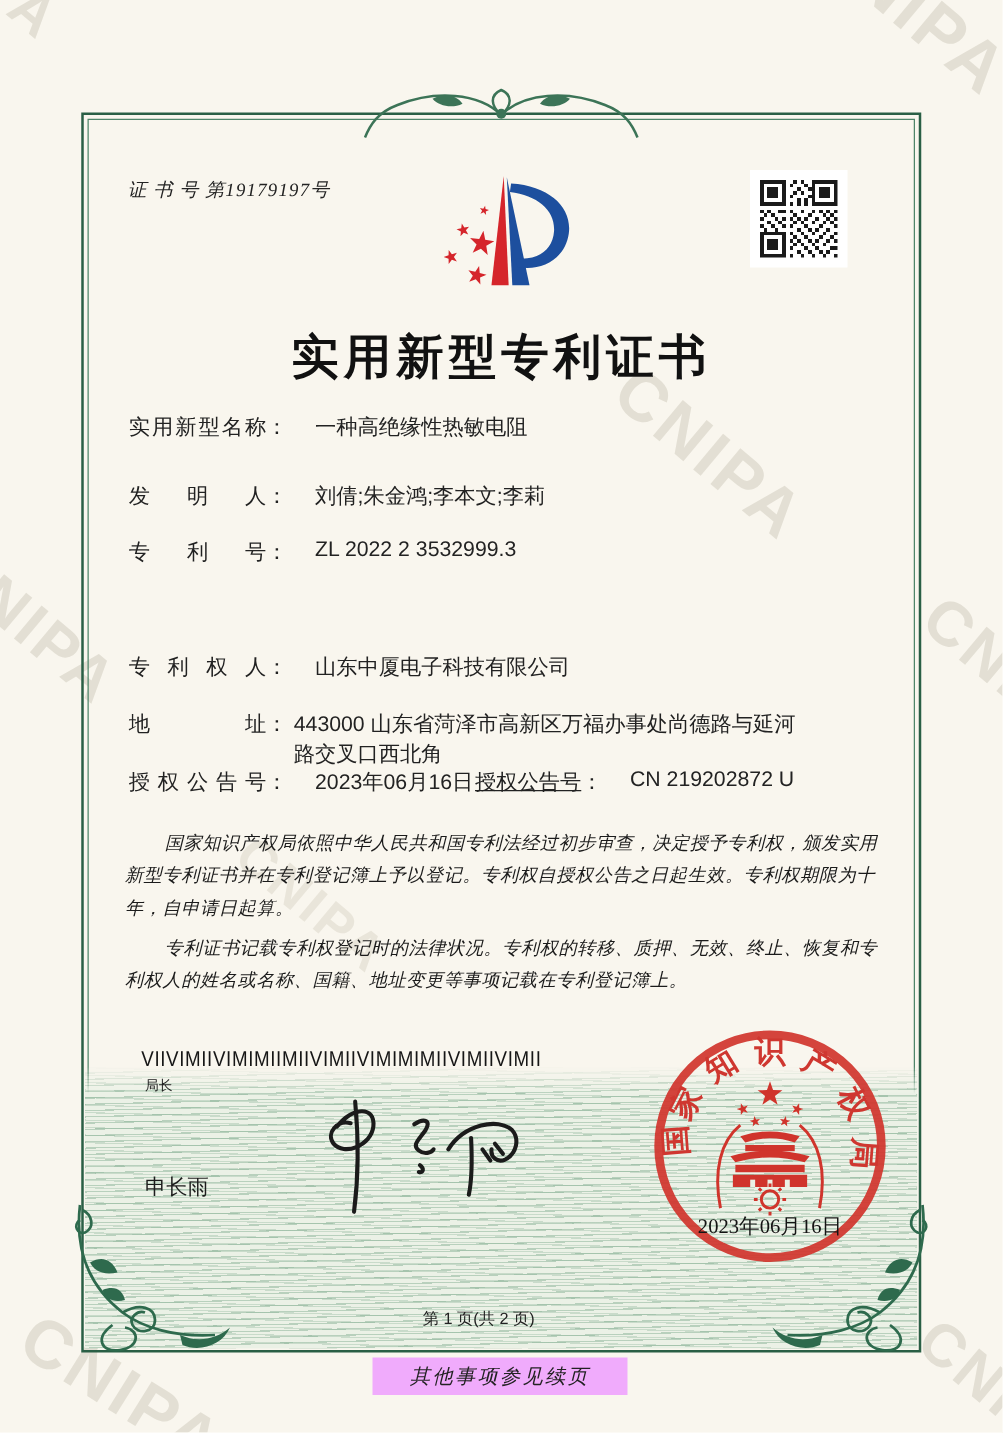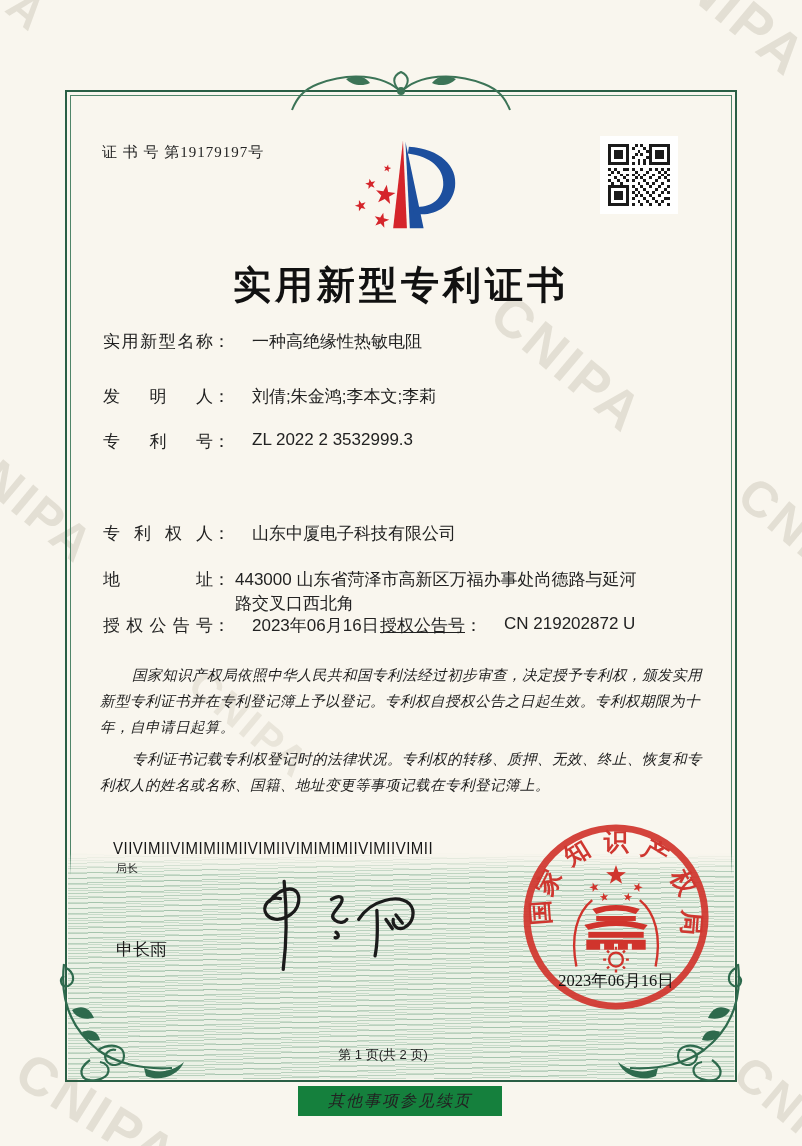--- a/index.html
+++ b/index.html
@@ -26,21 +26,21 @@
     position:absolute;left:1px;right:1px;bottom:1px;height:226px;
     background-color:#ebf1e6;
     background-image:
       repeating-linear-gradient(178.5deg, rgba(122,168,138,.45) 0 1px, rgba(122,168,138,0) 1px 5px),
       repeating-linear-gradient(181.5deg, rgba(122,168,138,.30) 0 1px, rgba(122,168,138,0) 1px 6px);
     -webkit-mask-image:linear-gradient(to bottom,transparent 0,#000 22px);
             mask-image:linear-gradient(to bottom,transparent 0,#000 22px);
   }
   
   .cert-no{position:absolute;left:102px;top:143px;font-size:15px;letter-spacing:1px;
-    font-family:"Liberation Serif",serif;color:#232323;z-index:3;}
+    font-family:"Liberation Serif",serif;color:#232323;z-index:3;font-style:italic;}
   .logo{position:absolute;left:338px;top:133px;z-index:3;}
   .qr-wrap{position:absolute;left:600px;top:136px;width:78px;height:78px;background:#fff;z-index:3;
     display:flex;align-items:center;justify-content:center;}
   .title{
     position:absolute;left:0;right:0;top:260px;text-align:center;z-index:3;
     font-family:"DejaVu Serif","Liberation Serif",serif;font-weight:700;
     font-size:38px;letter-spacing:4px;color:#111;
   }
   
   .frow{position:absolute;left:103px;font-size:17px;color:#222;z-index:3;white-space:nowrap;}
@@ -66,21 +66,21 @@
   .sig{position:absolute;left:238px;top:874px;z-index:3;}
   .seal{position:absolute;left:517px;top:818px;z-index:4;}
   .seal-date{position:absolute;left:540px;top:970px;width:152px;text-align:center;
     font-size:16.5px;color:#141414;z-index:5;font-family:"Liberation Serif",serif;}
   .seal-char{font-size:25px;font-weight:bold;font-family:"DejaVu Serif",serif;}
   
   .orn{position:absolute;z-index:4;}
   
   .page-info{position:absolute;left:283px;top:1046px;width:200px;text-align:center;
     font-size:13px;color:#222;z-index:4;}
-  .strip{position:absolute;left:298px;top:1086px;width:204px;height:30px;background:#15803d;z-index:3;
+  .strip{position:absolute;left:298px;top:1086px;width:204px;height:30px;background:#f0abfc;z-index:3;
     display:flex;align-items:center;justify-content:center;}
   .continuation{
     font-family:"DejaVu Serif","Liberation Serif",serif;font-style:italic;
     font-size:16px;letter-spacing:2px;color:#222;
   }
 </style>
 </head>
 <body>
 
 <div class="page">

